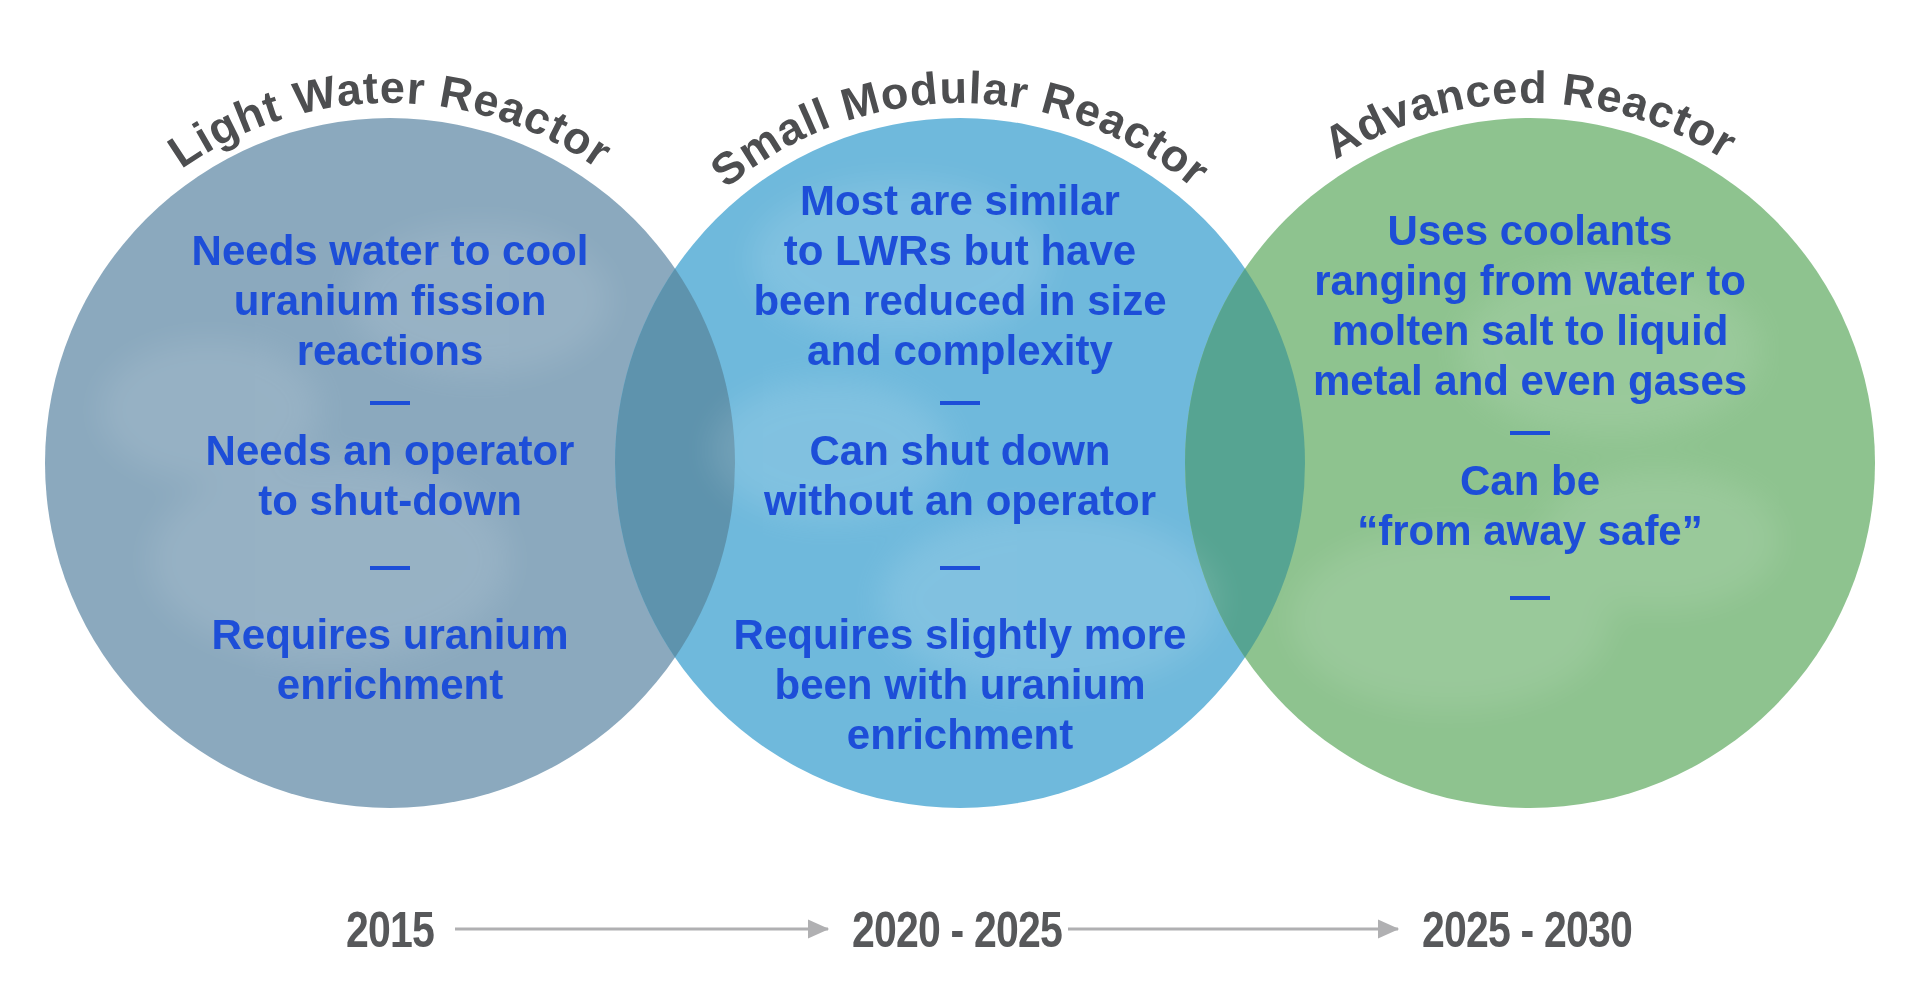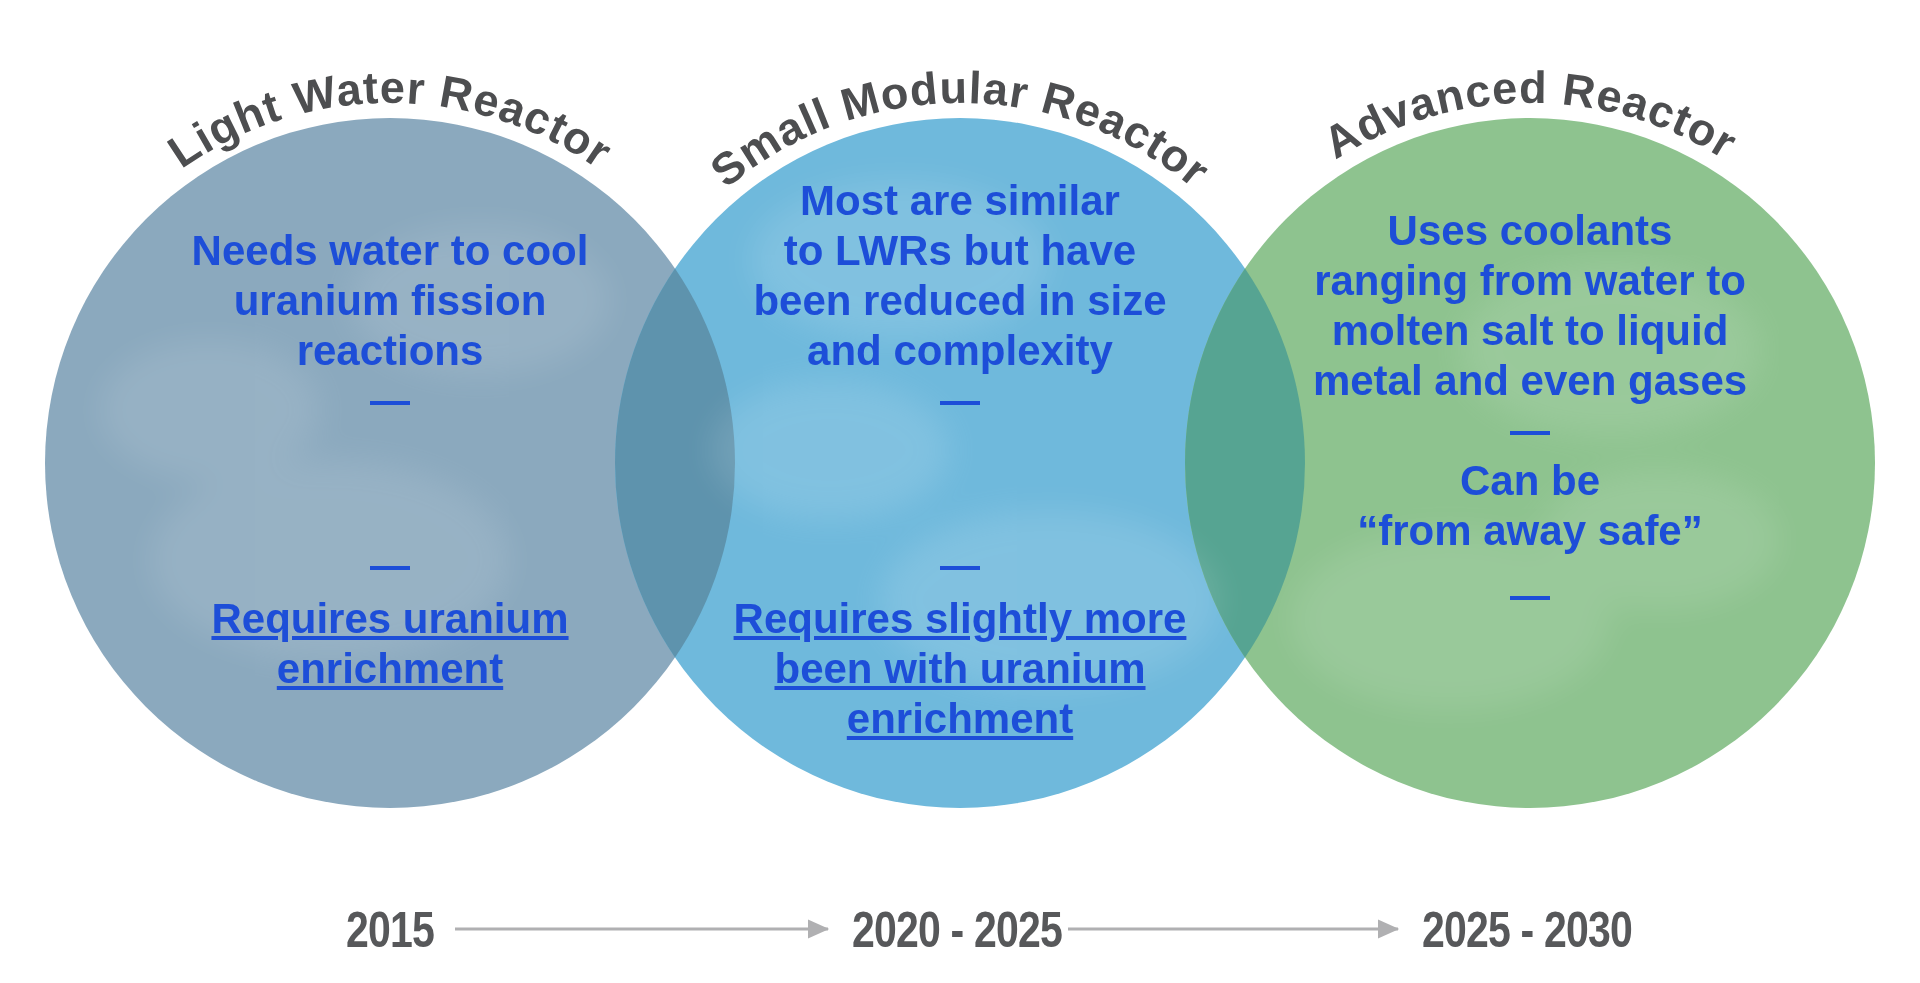--- a/index.html
+++ b/index.html
@@ -55,21 +55,21 @@
     text-align: center;
   }
   .col1 { left: 80px; }
   .col2 { left: 650px; }
   .col3 { left: 1220px; margin-top: 30px; }
   .b1-three { top: 226px; }   
   .b1-four  { top: 176px; }   
   .sep1 { top: 375px; }
   .b2    { top: 426px; }
   .sep2 { top: 540px; }
-  .b3    { top: 594px; text-decoration: underline; }
+  .b3    { top: 610px; }
   .year {
     position: absolute;
     top: 902px;
     width: 400px;
     height: 56px;
     line-height: 56px;
     text-align: center;
     font-size: 50px;
     font-weight: bold;
     color: #57585a;
@@ -142,31 +142,35 @@
 
     <line x1="455" y1="929" x2="828" y2="929" stroke="#b0b0b2" stroke-width="3" marker-end="url(#arrowhead)"></line>
     <line x1="1068" y1="929" x2="1398" y2="929" stroke="#b0b0b2" stroke-width="3" marker-end="url(#arrowhead)"></line>
   </svg>
 
   <div class="col col1">
     <div class="tblock b1-three">Needs water to cool
 uranium fission
 reactions</div>
     <div class="sep sep1">—</div>
+    <div class="tblock b2">Needs an operator
+to shut-down</div>
     <div class="sep sep2">—</div>
     <div class="tblock b3">Requires uranium
 enrichment</div>
   </div>
 
   <div class="col col2">
     <div class="tblock b1-four">Most are similar
 to LWRs but have
 been reduced in size
 and complexity</div>
     <div class="sep sep1">—</div>
+    <div class="tblock b2">Can shut down
+without an operator</div>
     <div class="sep sep2">—</div>
     <div class="tblock b3">Requires slightly more
 been with uranium
 enrichment</div>
   </div>
 
   <div class="col col3">
     <div class="tblock b1-four">Uses coolants
 ranging from water to
 molten salt to liquid

